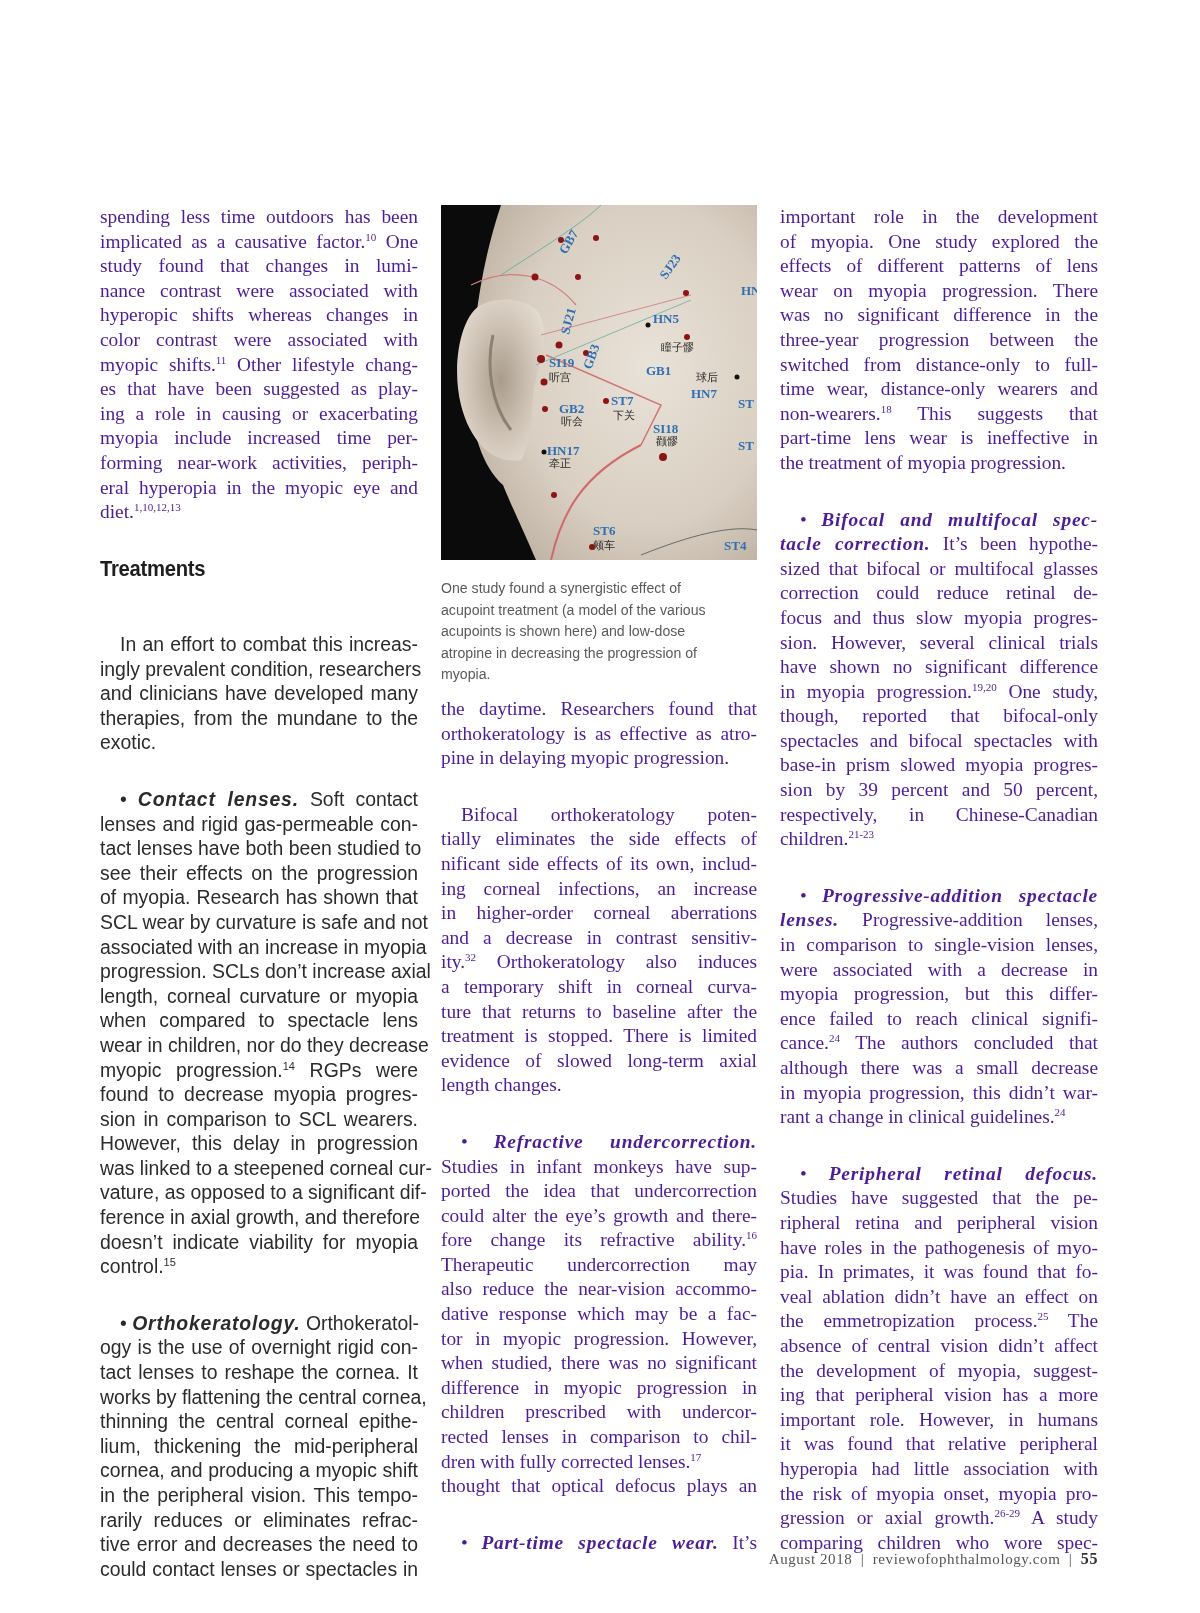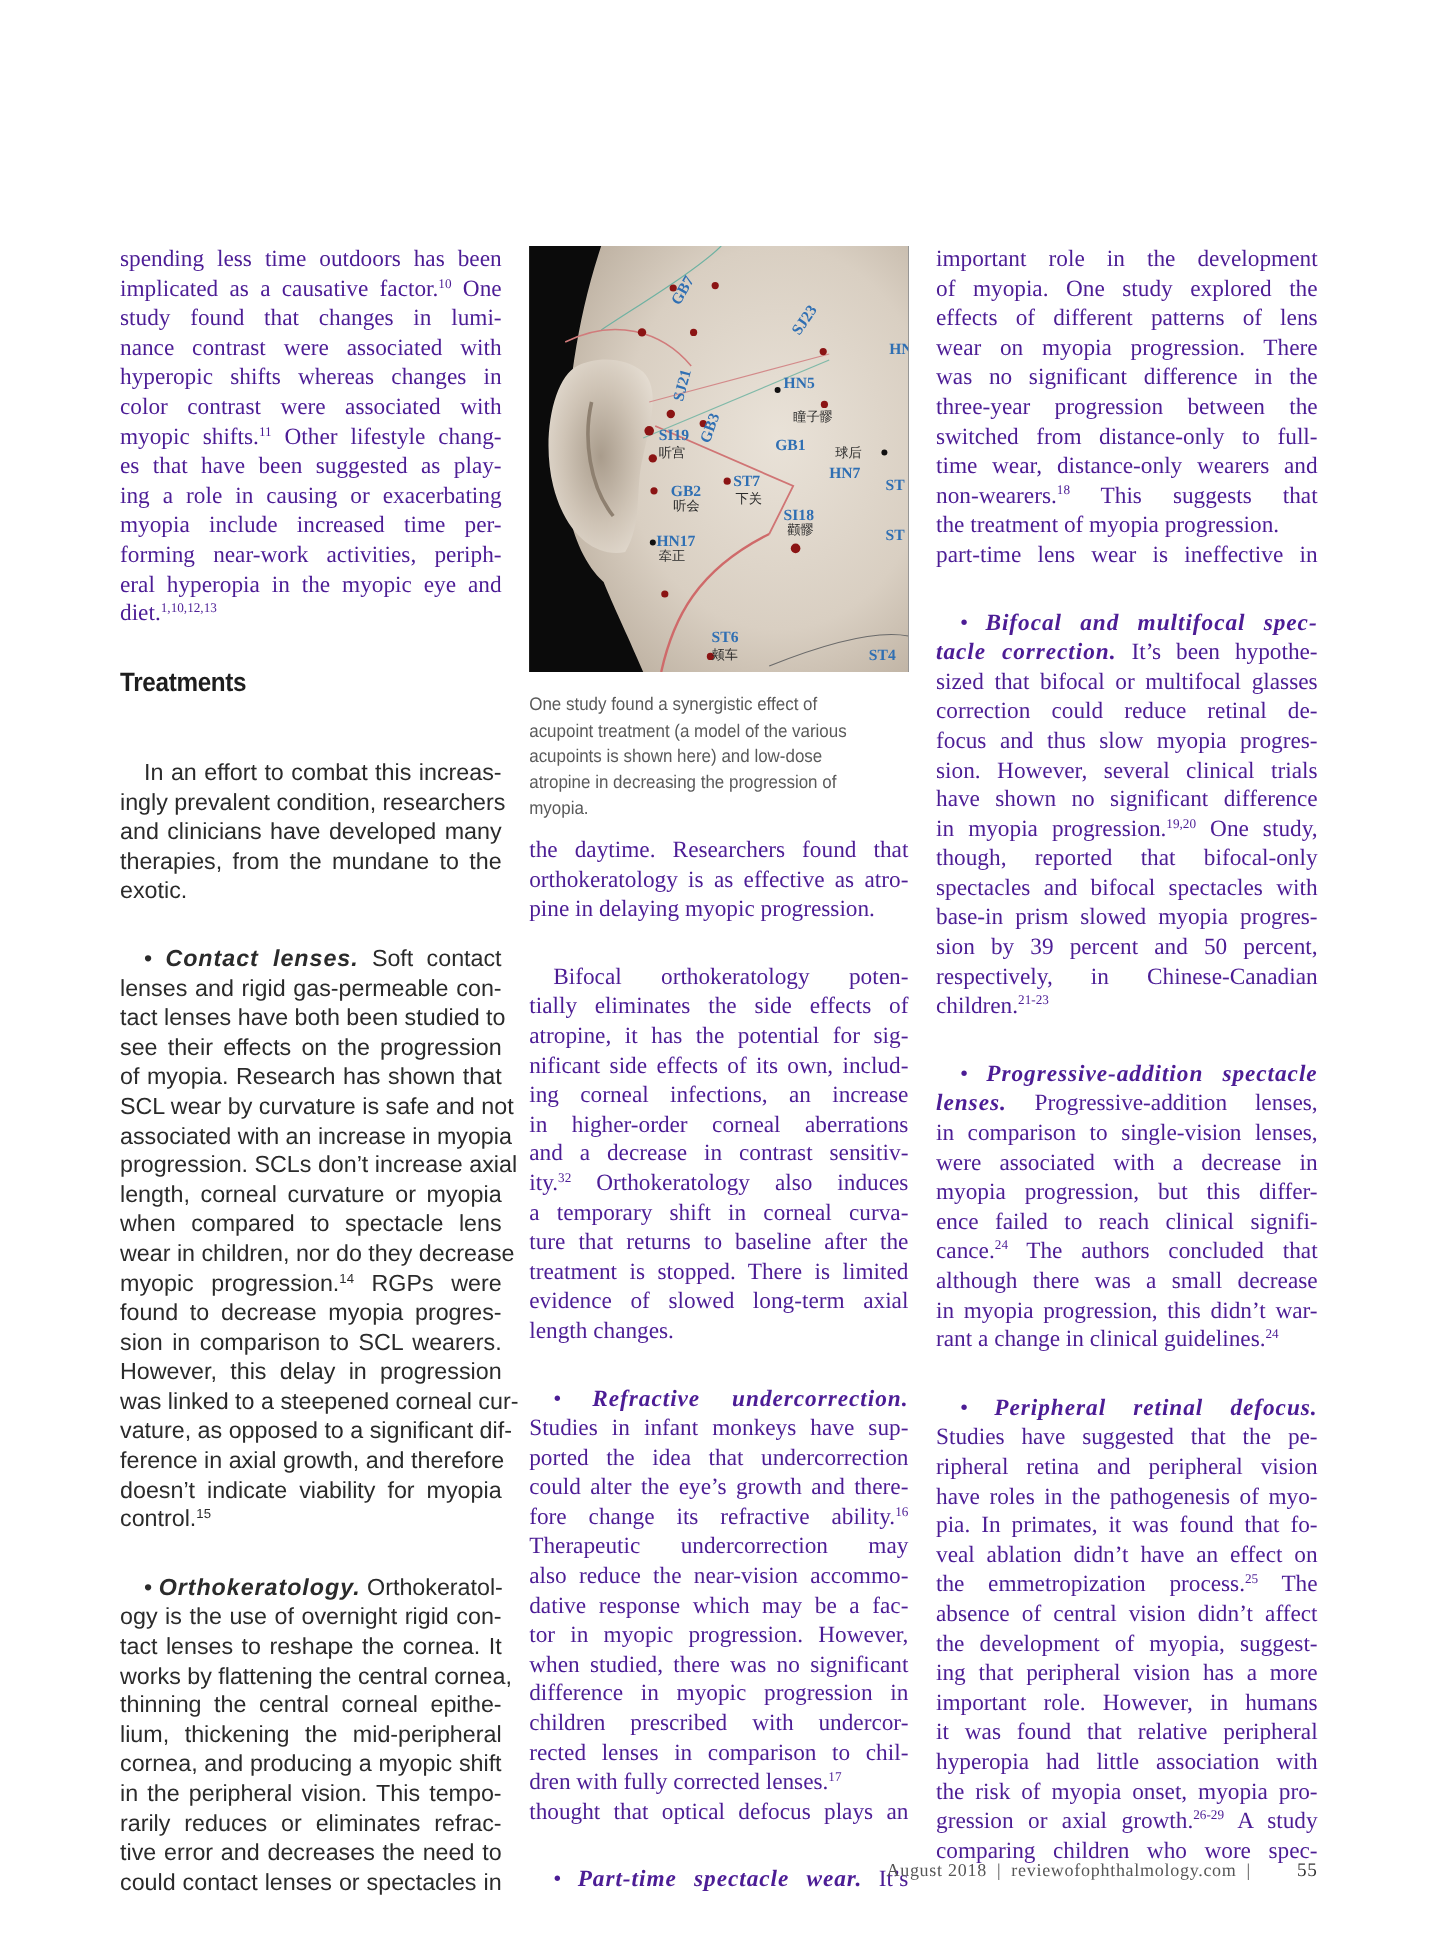--- a/index.html
+++ b/index.html
@@ -35,21 +35,21 @@
     position: absolute; left: 441px; top: 577px; width: 320px;
     font-family: "Liberation Sans", "DejaVu Sans", sans-serif;
     font-size: 15.2px; line-height: 21.5px; color: #5a5a5a;
     transform: scaleX(0.93); transform-origin: left top;
   }
   .footer {
     position: absolute; right: 102px; top: 1550px;
     font-family: "Liberation Serif", "DejaVu Serif", serif;
     font-size: 15px; color: #555; letter-spacing: 0.6px;
   }
-  .footer .pg { font-weight: normal; color: #333; font-size: 16px; margin-left: 30px; }
+  .footer .pg { font-weight: bold; color: #333; font-size: 16px; }
   .footer .sep { padding: 0 4px; }
 </style>
 </head>
 <body>
 
 <div class="col col-1" id="c1intro">
     <span class="line">spending less time outdoors has been</span>
     <span class="line">implicated as a causative factor.<sup>10</sup> One</span>
     <span class="line">study found that changes in lumi-</span>
     <span class="line">nance contrast were associated with</span>
@@ -191,21 +191,20 @@
     <div>atropine in decreasing the progression of</div>
     <div>myopia.</div>
   </div>
 
 <div class="col col-2" id="c2">
     <span class="line">the daytime. Researchers found that</span>
     <span class="line">orthokeratology is as effective as atro-</span>
     <span class="line last">pine in delaying myopic progression.</span>
     <span class="line indent">Bifocal orthokeratology poten-</span>
     <span class="line">tially eliminates the side effects of</span>
-    <span class="line">atropine, it has the potential for sig-</span>
     <span class="line">nificant side effects of its own, includ-</span>
     <span class="line">ing corneal infections, an increase</span>
     <span class="line">in higher-order corneal aberrations</span>
     <span class="line">and a decrease in contrast sensitiv-</span>
     <span class="line">ity.<sup>32</sup> Orthokeratology also induces</span>
     <span class="line">a temporary shift in corneal curva-</span>
     <span class="line">ture that returns to baseline after the</span>
     <span class="line">treatment is stopped. There is limited</span>
     <span class="line">evidence of slowed long-term axial</span>
     <span class="line last">length changes.</span>
@@ -230,22 +229,22 @@
 <div class="col col-3" id="c3">
     <span class="line">important role in the development</span>
     <span class="line">of myopia. One study explored the</span>
     <span class="line">effects of different patterns of lens</span>
     <span class="line">wear on myopia progression. There</span>
     <span class="line">was no significant difference in the</span>
     <span class="line">three-year progression between the</span>
     <span class="line">switched from distance-only to full-</span>
     <span class="line">time wear, distance-only wearers and</span>
     <span class="line">non-wearers.<sup>18</sup> This suggests that</span>
+    <span class="line">part-time lens wear is ineffective in</span>
     <span class="line last">the treatment of myopia progression.</span>
-    <span class="line">part-time lens wear is ineffective in</span>
     <span class="line indent"><span>• </span><span class="lead">Bifocal and multifocal spec-</span></span>
     <span class="line"><span class="lead">tacle correction.</span> It’s been hypothe-</span>
     <span class="line">sized that bifocal or multifocal glasses</span>
     <span class="line">correction could reduce retinal de-</span>
     <span class="line">focus and thus slow myopia progres-</span>
     <span class="line">sion. However, several clinical trials</span>
     <span class="line">have shown no significant difference</span>
     <span class="line">in myopia progression.<sup>19,20</sup> One study,</span>
     <span class="line">though, reported that bifocal-only</span>
     <span class="line">spectacles and bifocal spectacles with</span>

